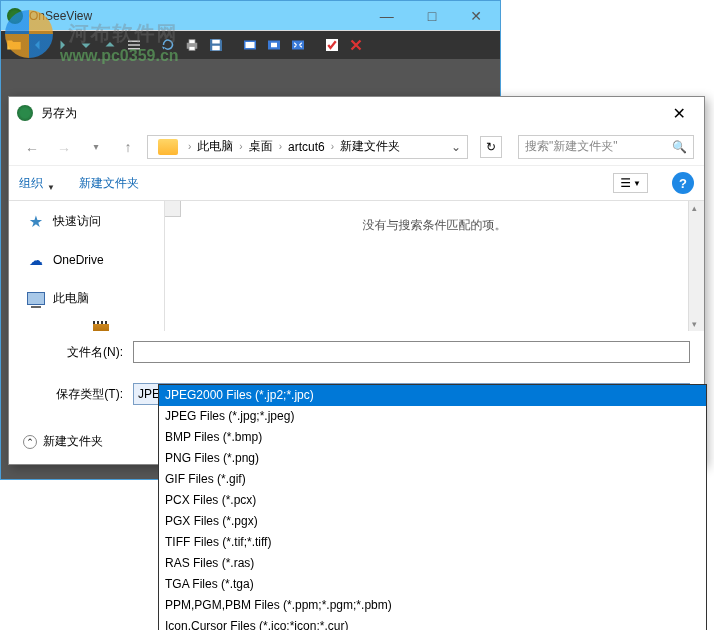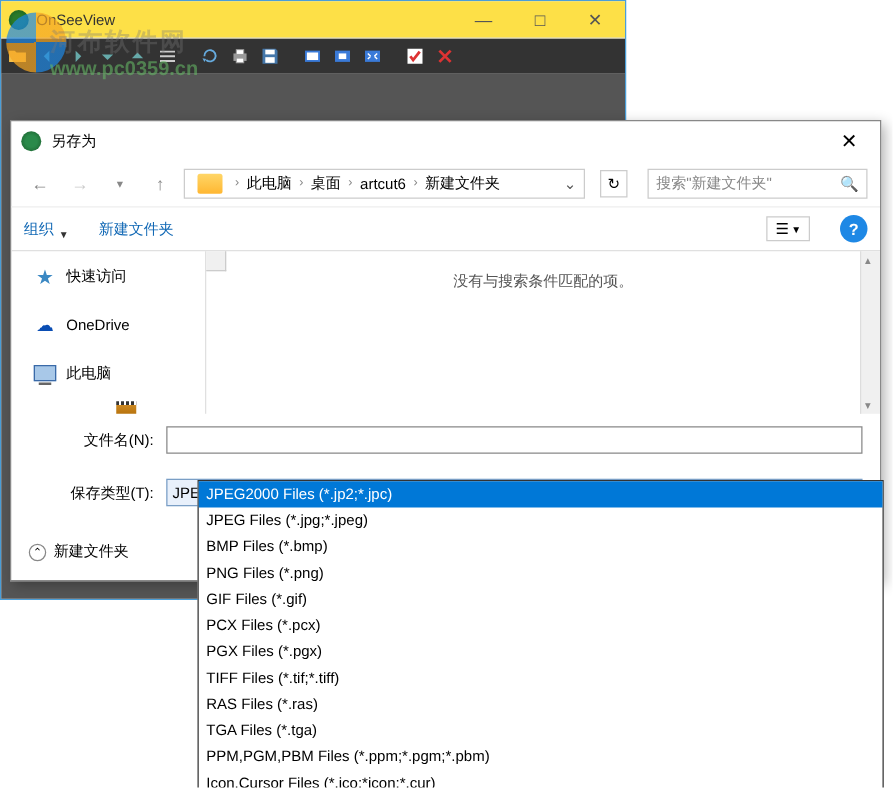--- a/index.html
+++ b/index.html
@@ -1,33 +1,33 @@
 <!DOCTYPE html>
 <html><head>
   <meta charset="utf-8">
   <style>
     * { box-sizing: border-box; margin: 0; padding: 0; font-family: "Microsoft YaHei", sans-serif; }
     body { width: 714px; height: 630px; background: #fff; position: relative; overflow: hidden; }
     
     
     .main-window { position: absolute; top: 0; left: 0; width: 501px; border: 1px solid #4a9ed8; }
-    .main-titlebar { height: 30px; background: #fde047; display: flex; align-items: center; padding: 0 6px; border-bottom: 1px solid #ddd; }
+    .main-titlebar { height: 30px; background: #7dd3fc; display: flex; align-items: center; padding: 0 6px; border-bottom: 1px solid #ddd; }
     .main-titlebar .app-icon { width: 16px; height: 16px; background: radial-gradient(circle, #2a7a2a 40%, #1a5a1a 100%); border-radius: 50%; margin-right: 6px; }
     .main-titlebar .title { font-size: 12px; color: #333; flex: 1; }
     .main-titlebar .win-controls { display: flex; gap: 18px; margin-right: 4px;}
     .main-titlebar .win-btn { font-size: 14px; color: #555; cursor: pointer; padding: 2px 8px; }
     
     .main-toolbar { height: 28px; background: #333; display: flex; align-items: center; padding: 0 2px; gap: 2px; }
     .tool-icon { width: 22px; height: 22px; display: inline-flex; align-items: center; justify-content: center; font-size: 14px; cursor: pointer; }
     .tool-icon svg { width: 18px; height: 18px; }
     .tool-sep { width: 8px; }
     
     .watermark { position: absolute; top: 10px; left: 5px; z-index: 5; pointer-events: none; }
     .watermark .logo-circle { width: 48px; height: 48px; border-radius: 50%; background: conic-gradient(#f5a623 0 90deg, #1e88e5 90deg 180deg, #f5a623 180deg 270deg, #1e88e5 270deg 360deg); opacity: 0.7; }
-    .watermark-text { position: absolute; top: 20px; left: 40px; z-index: 5; pointer-events: none; }
+    .watermark-text { position: absolute; top: 20px; left: 60px; z-index: 5; pointer-events: none; text-align: right; }
     .watermark-text .cn { font-size: 20px; color: rgba(120,120,120,0.35); font-weight: bold; letter-spacing: 2px;}
     .watermark-text .url { font-size: 16px; color: rgba(100,180,100,0.6); font-weight: bold; }
     
     .main-content { background: #555; height: 420px; }
     
     
     .dialog { position: absolute; top: 96px; left: 8px; width: 697px; background: #fff; border: 1px solid #888; box-shadow: 3px 3px 10px rgba(0,0,0,0.3); }
     .dlg-titlebar { height: 32px; display: flex; align-items: center; padding: 0 8px; }
     .dlg-titlebar .dlg-icon { width: 16px; height: 16px; background: radial-gradient(circle, #2a8a4a 40%, #1a5a2a 100%); border-radius: 50%; margin-right: 8px;}
     .dlg-titlebar .dlg-title { font-size: 12px; flex: 1; }

